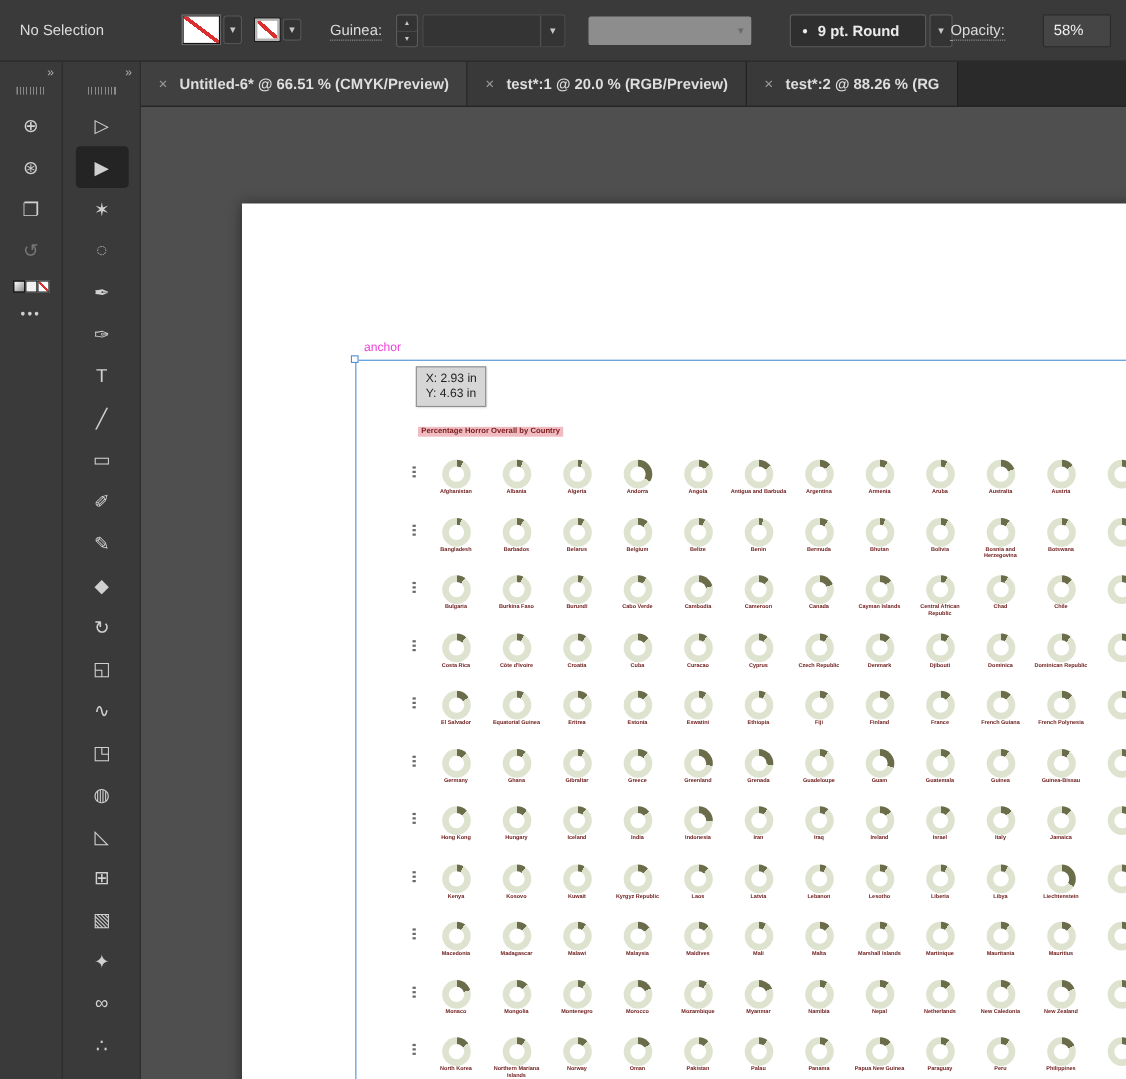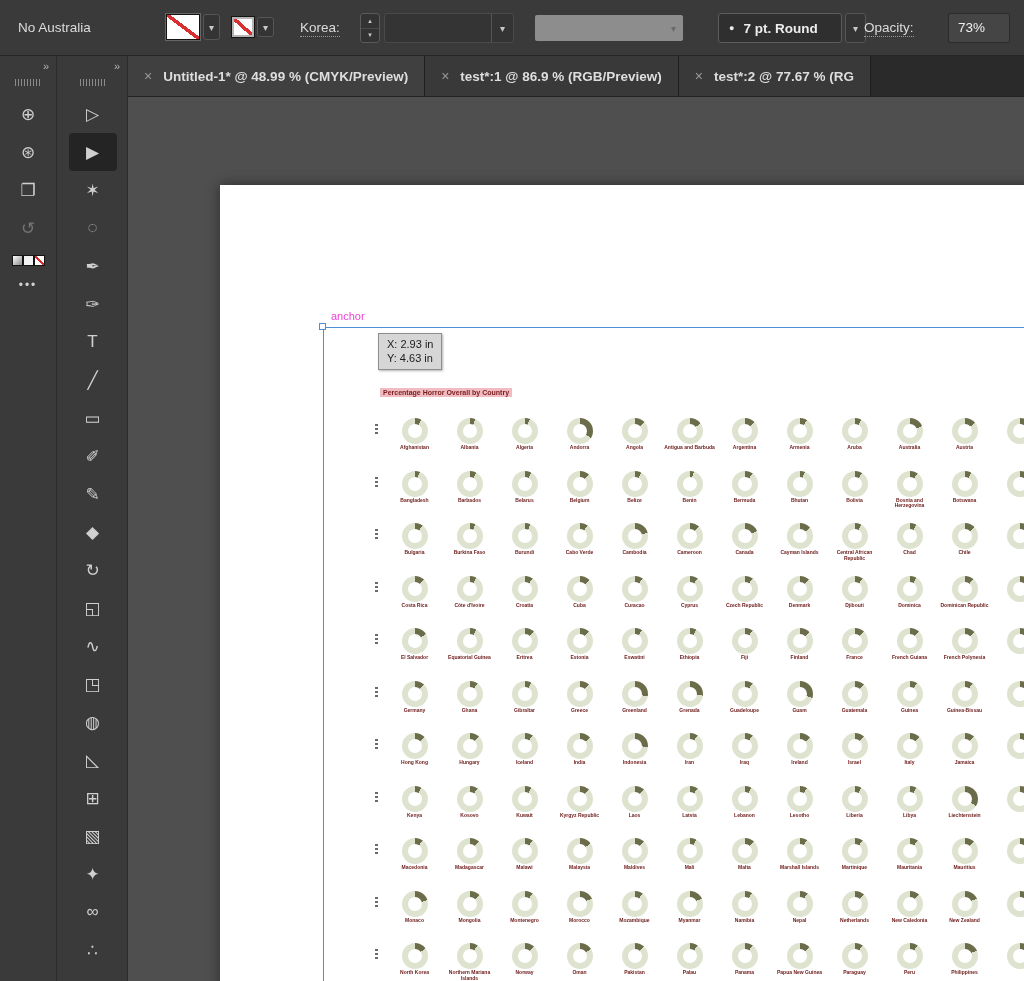--- a/index.html
+++ b/index.html
@@ -92,69 +92,69 @@
   .donut-cell { width:55px; display:flex; flex-direction:column; align-items:center; }
   .donut { width:26px; height:26px; border-radius:50%; position:relative; }
   .donut::after { content:""; position:absolute; inset:6px; background:#fff; border-radius:50%; }
   .donut-label { margin-top:1px; font-size:5px; font-weight:700; color:#70201f; text-align:center;
       max-width:54px; line-height:1.15; }
 </style>
 </head>
 <body>
 
 <div class="control-bar">
-  <span class="cb-abs no-selection">No Australia</span>
+  <span class="cb-abs no-selection">No Selection</span>
 
   <div class="cb-abs swatch-group" style="left:166px; top:14px;">
     <span class="fill-swatch"></span>
     <span class="chev-btn">▾</span>
   </div>
 
   <div class="cb-abs swatch-group" style="left:232px; top:17px;">
     <span class="stroke-swatch"></span>
     <span class="chev-btn chev-sm">▾</span>
   </div>
 
-  <span class="cb-abs link-label" style="left:300px; top:20px;">Korea:</span>
+  <span class="cb-abs link-label" style="left:300px; top:20px;">Guinea:</span>
 
   <div class="cb-abs stepper">
     <span>▴</span>
     <span>▾</span>
   </div>
 
   <div class="cb-abs weight-field">
     <span class="chev-inner">▾</span>
   </div>
 
   <div class="cb-abs profile-dropdown">
     <span class="chev-disabled">▾</span>
   </div>
 
   <div class="cb-abs brush-dropdown">
     <span class="brush-dot">●</span>
-    <span>7 pt. Round</span>
+    <span>9 pt. Round</span>
   </div>
   <span class="cb-abs chev-btn brush-chev" style="height:30px;">▾</span>
 
   <span class="cb-abs link-label opacity-label">Opacity:</span>
-  <div class="cb-abs opacity-field">73%</div>
+  <div class="cb-abs opacity-field">58%</div>
 </div>
 
 <div class="tab-bar">
     <div class="tab active">
       <span class="tab-close">×</span>
-      <span>Untitled-1* @ 48.99 % (CMYK/Preview)</span>
+      <span>Untitled-6* @ 66.51 % (CMYK/Preview)</span>
     </div>
     <div class="tab">
       <span class="tab-close">×</span>
-      <span>test*:1 @ 86.9 % (RGB/Preview)</span>
+      <span>test*:1 @ 20.0 % (RGB/Preview)</span>
     </div>
     <div class="tab">
       <span class="tab-close">×</span>
-      <span>test*:2 @ 77.67 % (RG</span>
+      <span>test*:2 @ 88.26 % (RG</span>
     </div>
   </div>
 
 <div class="dock dock-1">
   <div class="dock-header">»</div>
   <div class="dock-grip"></div>
   <div class="dock-items">
       <div class="dock-item">⊕</div>
       <div class="dock-item">⊛</div>
       <div class="dock-item">❐</div>

